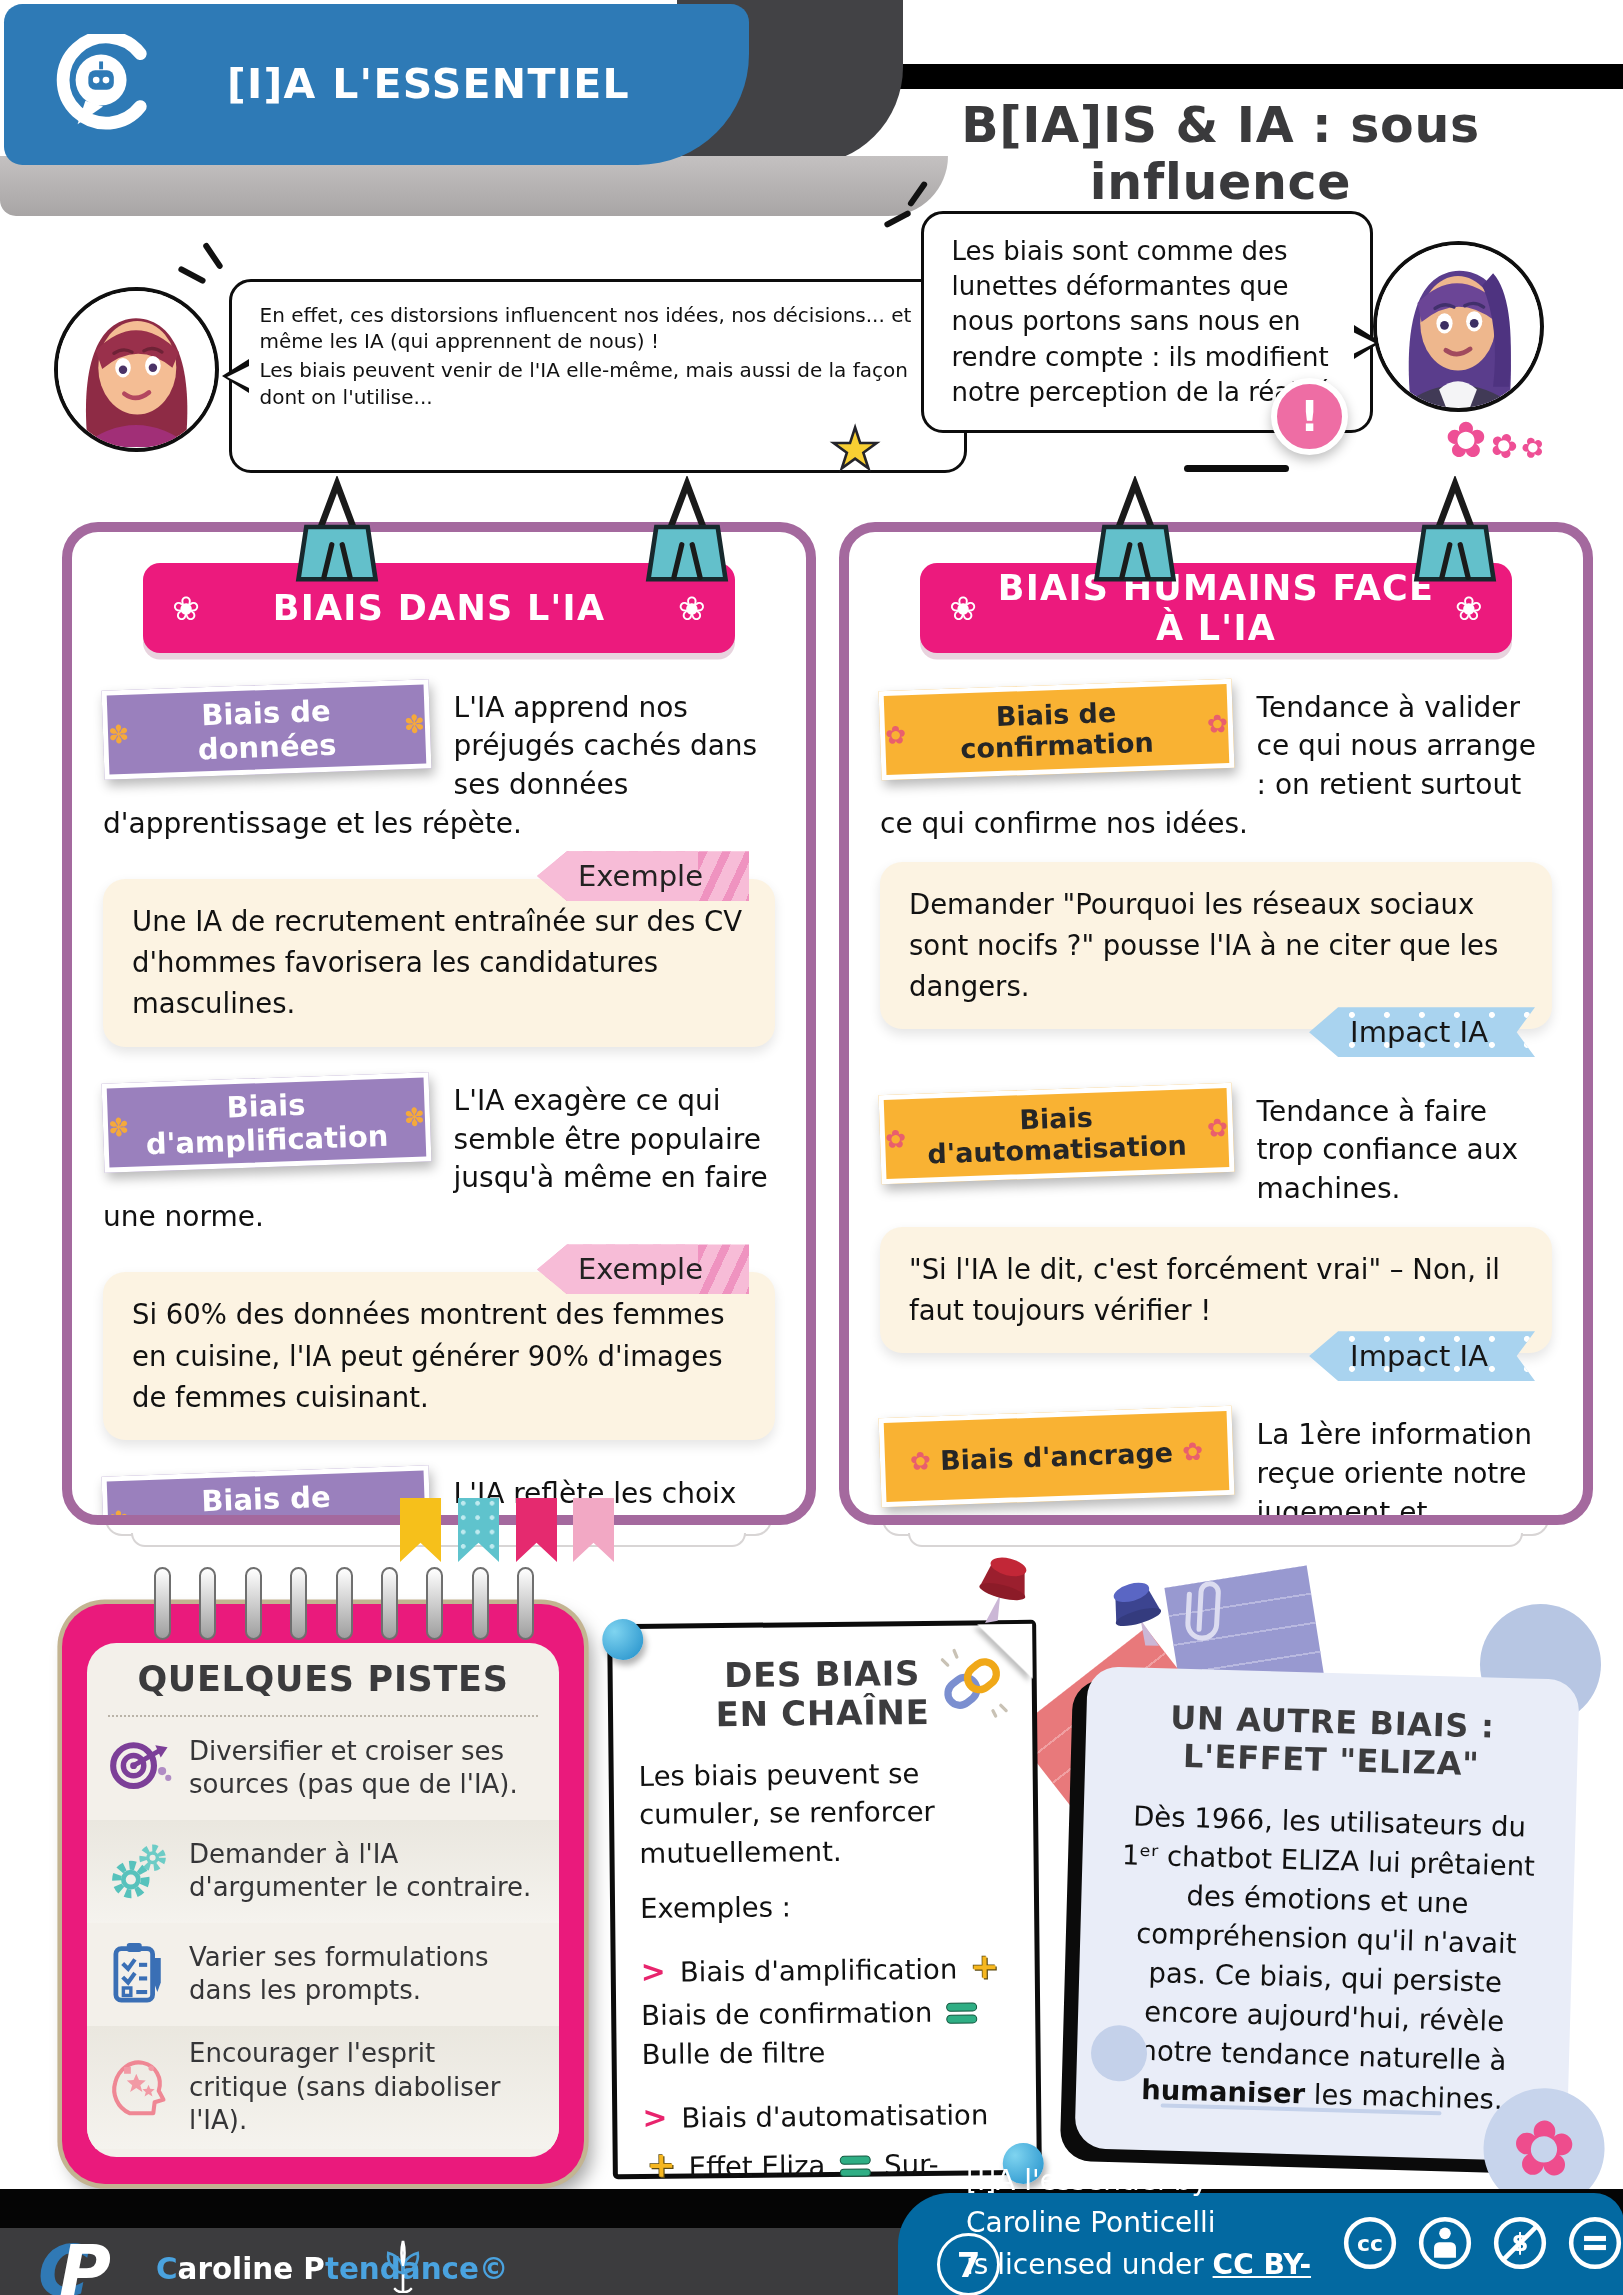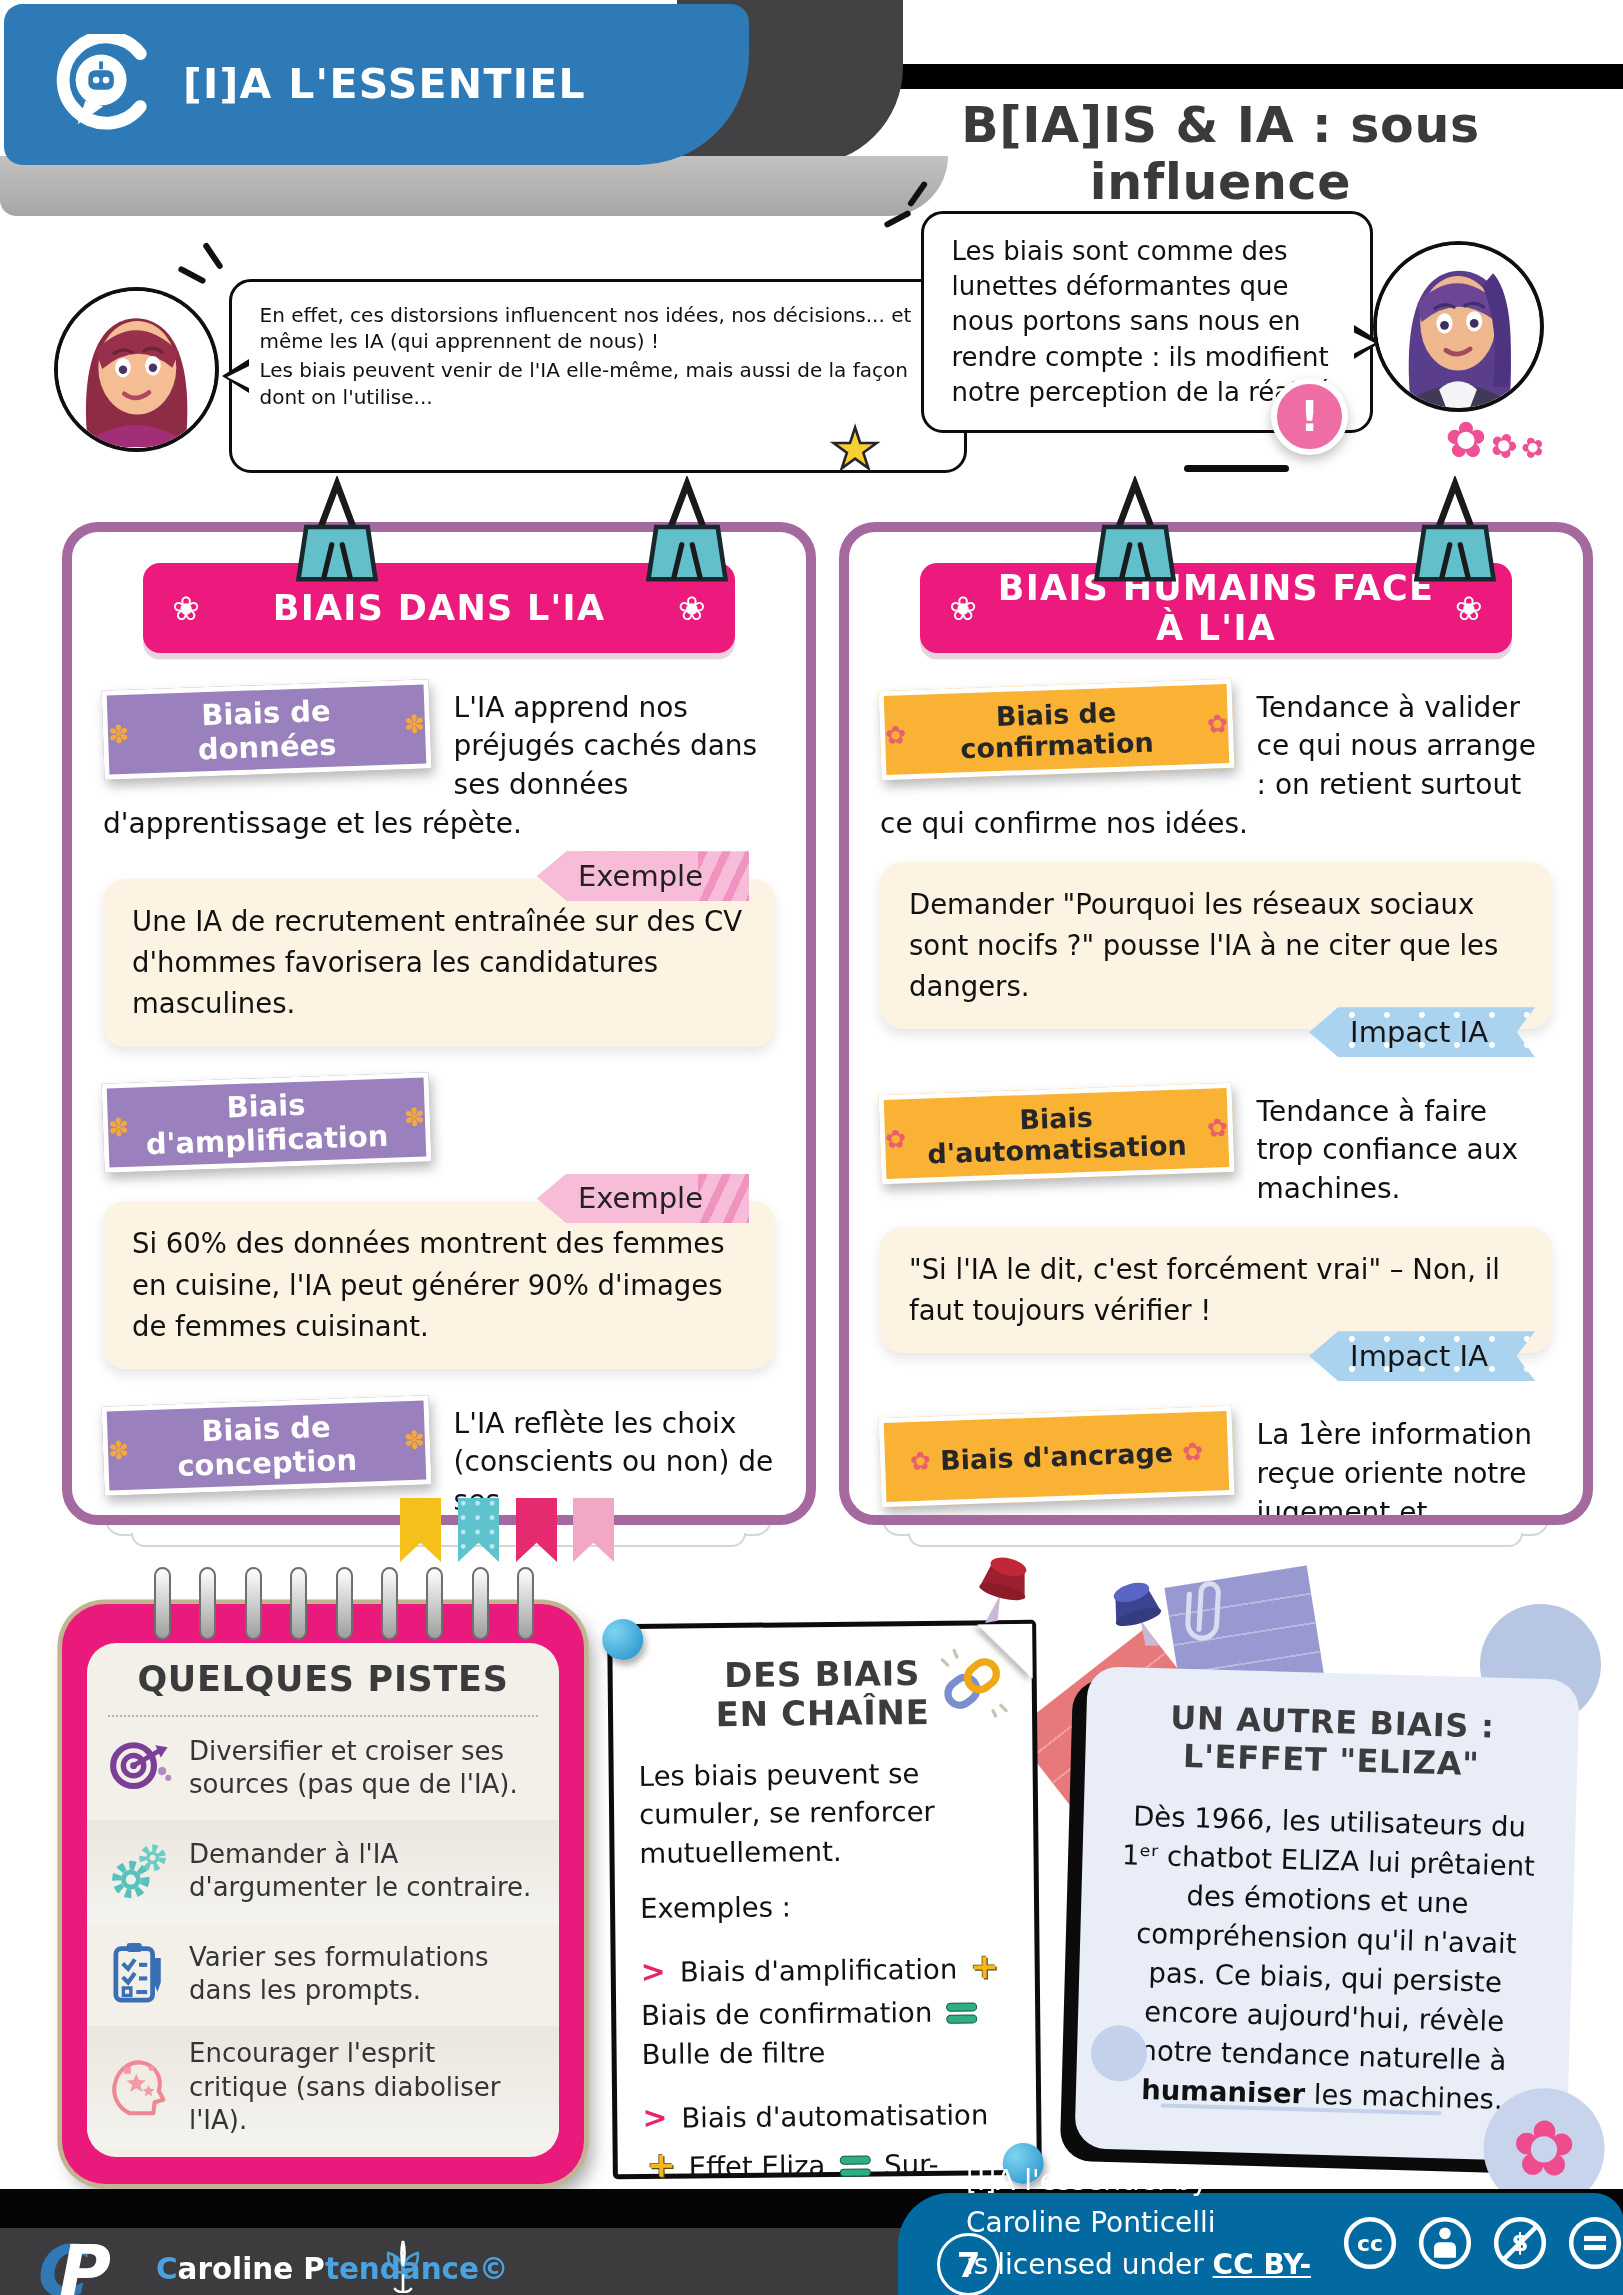--- a/index.html
+++ b/index.html
@@ -6,21 +6,21 @@
   html,body{width:1623px;height:2295px;}
   body{font-family:"DejaVu Sans",sans-serif;color:#111;background:#fff;overflow:hidden;}
   .page{position:relative;width:1623px;height:2295px;background:#fff;overflow:hidden;}
   .abs{position:absolute;}
 
   
   .hdr-dark{left:677px;top:0;width:226px;height:165px;background:#424245;border-radius:0 0 98px 0;z-index:1;}
   .hdr-strip{left:805px;top:64px;width:819px;height:25px;background:#000;z-index:0;}
   .hdr-gray{left:0;top:156px;width:948px;height:60px;background:linear-gradient(#c4c1c1,#a8a5a5);border-radius:0 0 98px 26px;z-index:1;}
   .hdr-blue{left:3.9px;top:3.9px;width:745px;height:161px;background:#2e7ab6;border-radius:18.3px 18.3px 111px 18.3px;z-index:2;display:flex;align-items:center;padding-left:52px;gap:29px;}
-  .brand{color:#fff;font-weight:bold;font-size:41px;letter-spacing:1.3px;}
+  .brand{color:#fff;font-weight:bold;font-size:41px;letter-spacing:1.3px;margin-left:44px;}
   .main-title{left:828px;top:97px;width:785px;z-index:2;font-size:49px;font-weight:bold;color:#3a3a3c;text-align:center;letter-spacing:0.7px;}
 
   
   .avatar{border-radius:50%;border:4.6px solid #0f0f0f;background:#fff;overflow:hidden;z-index:2;}
   .av-left{left:54px;top:287px;width:165px;height:165px;}
   .av-right{left:1373px;top:241px;width:171px;height:171px;}
   .bubble{background:#fff;border:3.9px solid #0d0d0d;border-radius:22px;padding:19.6px 27.5px;z-index:1;}
   .bub-left{left:229px;top:279px;width:738px;min-height:194px;font-size:20px;line-height:1.34;}
   .bub-left p+p{margin-top:2px;}
   .bub-right{left:921px;top:211px;width:452px;min-height:213px;font-size:26px;line-height:1.36;}
@@ -232,20 +232,21 @@
         <div class="tag-row"><span class="tag-pink">Exemple</span></div>
         <div class="xbox">Une IA de recrutement entraînée sur des CV d'hommes favorisera les candidatures masculines.</div>
       </div>
 
       <div class="sec">
         <div class="bias-label lbl-purple">
           <span class="lbl-flower">✽</span>
           <span>Biais d'amplification</span>
           <span class="lbl-flower">✽</span>
         </div>
+        <p class="desc">L'IA exagère ce qui semble être populaire jusqu'à même en faire une norme.</p>
         <div class="tag-row"><span class="tag-pink">Exemple</span></div>
         <div class="xbox">Si 60% des données montrent des femmes en cuisine, l'IA peut générer 90% d'images de femmes cuisinant.</div>
       </div>
 
       <div class="sec">
         <div class="bias-label lbl-purple">
           <span class="lbl-flower">✽</span>
           <span>Biais de conception</span>
           <span class="lbl-flower">✽</span>
         </div>

